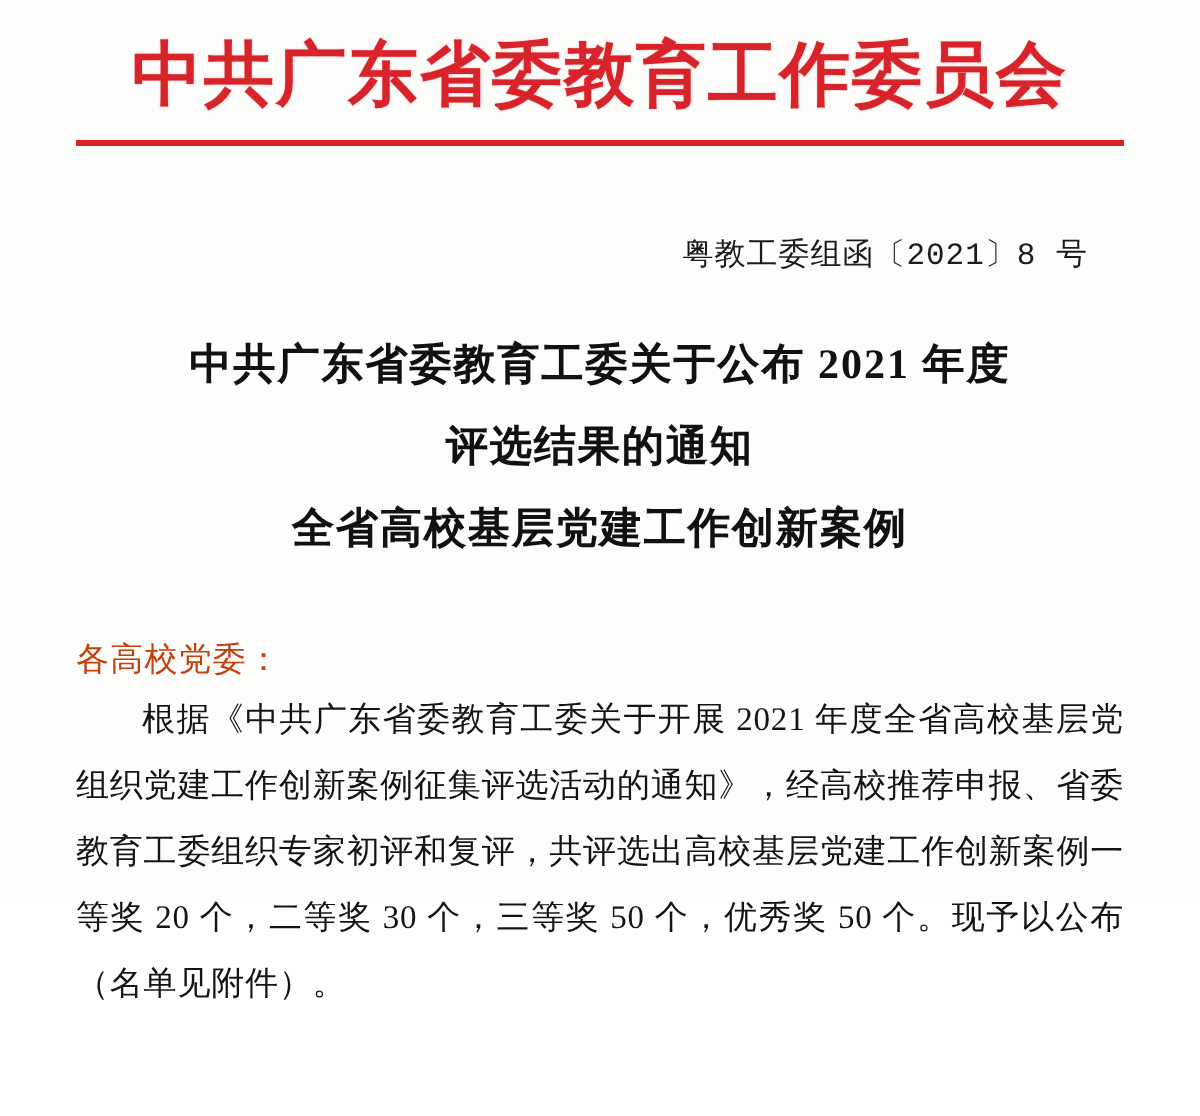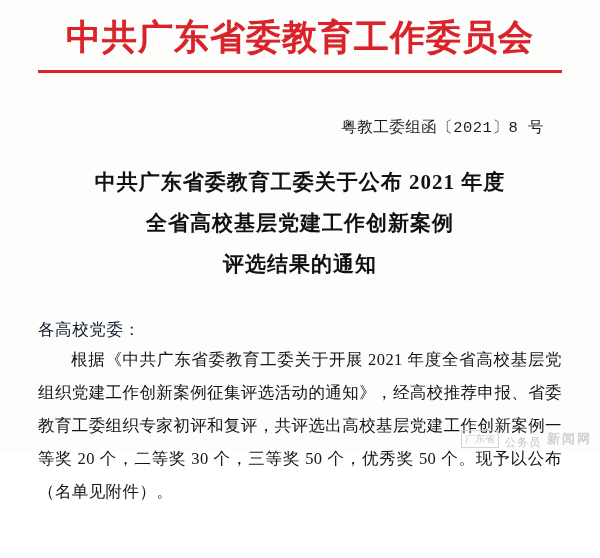--- a/index.html
+++ b/index.html
@@ -63,21 +63,21 @@
     line-height: 1.95;
     letter-spacing: 1px;
   }
   .doc-title div {
     white-space: nowrap;
   }
   
   .salutation {
     margin-top: 34px;
     font-size: 16.5px;
-    color: #0f172a;
+    color: #c2410c;
     letter-spacing: 0.6px;
   }
   .body-text {
     margin-top: 2px;
     font-size: 16.5px;
     color: #141414;
     line-height: 2.0;
     text-align: justify;
     text-indent: 33px;
     letter-spacing: 0.4px;
@@ -120,27 +120,22 @@
 
   <div class="masthead">
     <div class="masthead-title">中共广东省委教育工作委员会</div>
     <div class="masthead-rule"></div>
   </div>
 
   <div class="doc-number">粤教工委组函〔2021〕8 号</div>
 
   <div class="doc-title">
     <div>中共广东省委教育工委关于公布 2021 年度</div>
+    <div>评选结果的通知</div>
     <div>全省高校基层党建工作创新案例</div>
-    <div>评选结果的通知</div>
   </div>
 
   <div class="salutation">各高校党委：</div>
 
   <div class="body-text">根据《中共广东省委教育工委关于开展 2021 年度全省高校基层党组织党建工作创新案例征集评选活动的通知》，经高校推荐申报、省委教育工委组织专家初评和复评，共评选出高校基层党建工作创新案例一等奖 20 个，二等奖 30 个，三等奖 50 个，优秀奖 50 个。现予以公布（名单见附件）。</div>
 
-  <div class="watermark-wrap">
-    <span class="wm-box">广东省</span>
-    <span class="wm-block">公务员</span>
-    <span class="wm-strong">新闻网</span>
-  </div>
 
 </div>
 
 </body></html>

